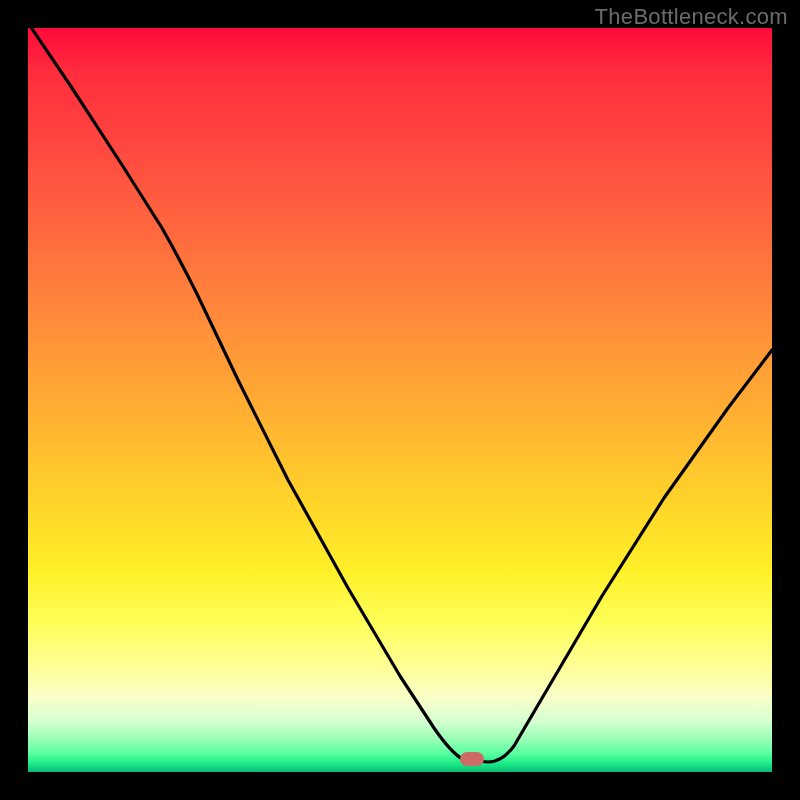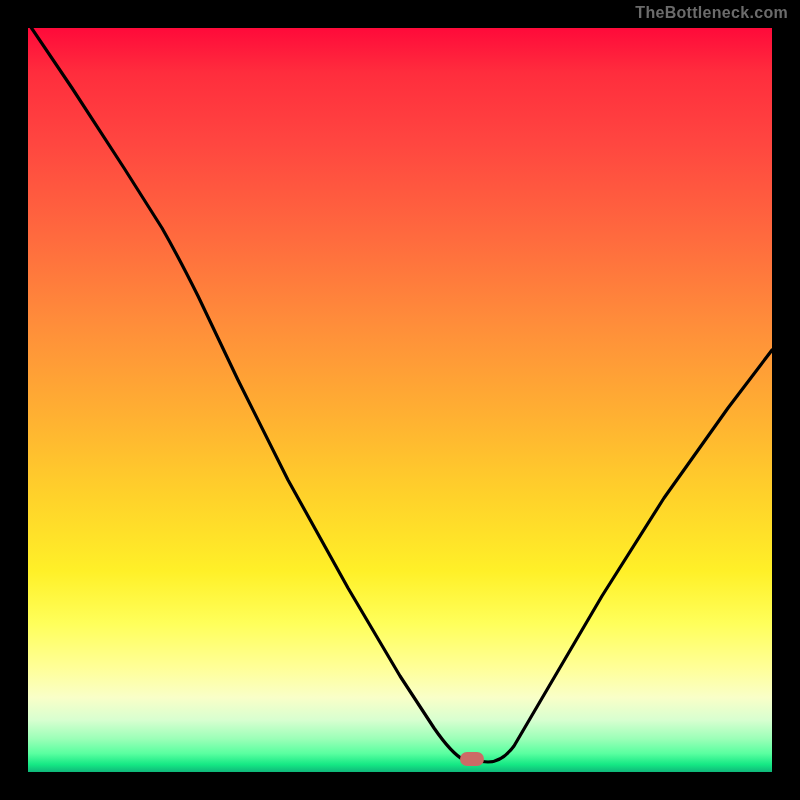--- a/index.html
+++ b/index.html
@@ -15,22 +15,22 @@
     position: relative;
     width: 800px;
     height: 800px;
     background: #000000;
   }
   .watermark {
     position: absolute;
     top: 4px;
     right: 12px;
     color: #6b6b6b;
-    font-size: 16px;
-    font-weight: 700;
+    font-size: 22px;
+    font-weight: 400;
     z-index: 5;
     letter-spacing: 0.3px;
   }
   .plot-area {
     position: absolute;
     left: 28px;
     top: 28px;
     width: 744px;
     height: 744px;
     overflow: hidden;

